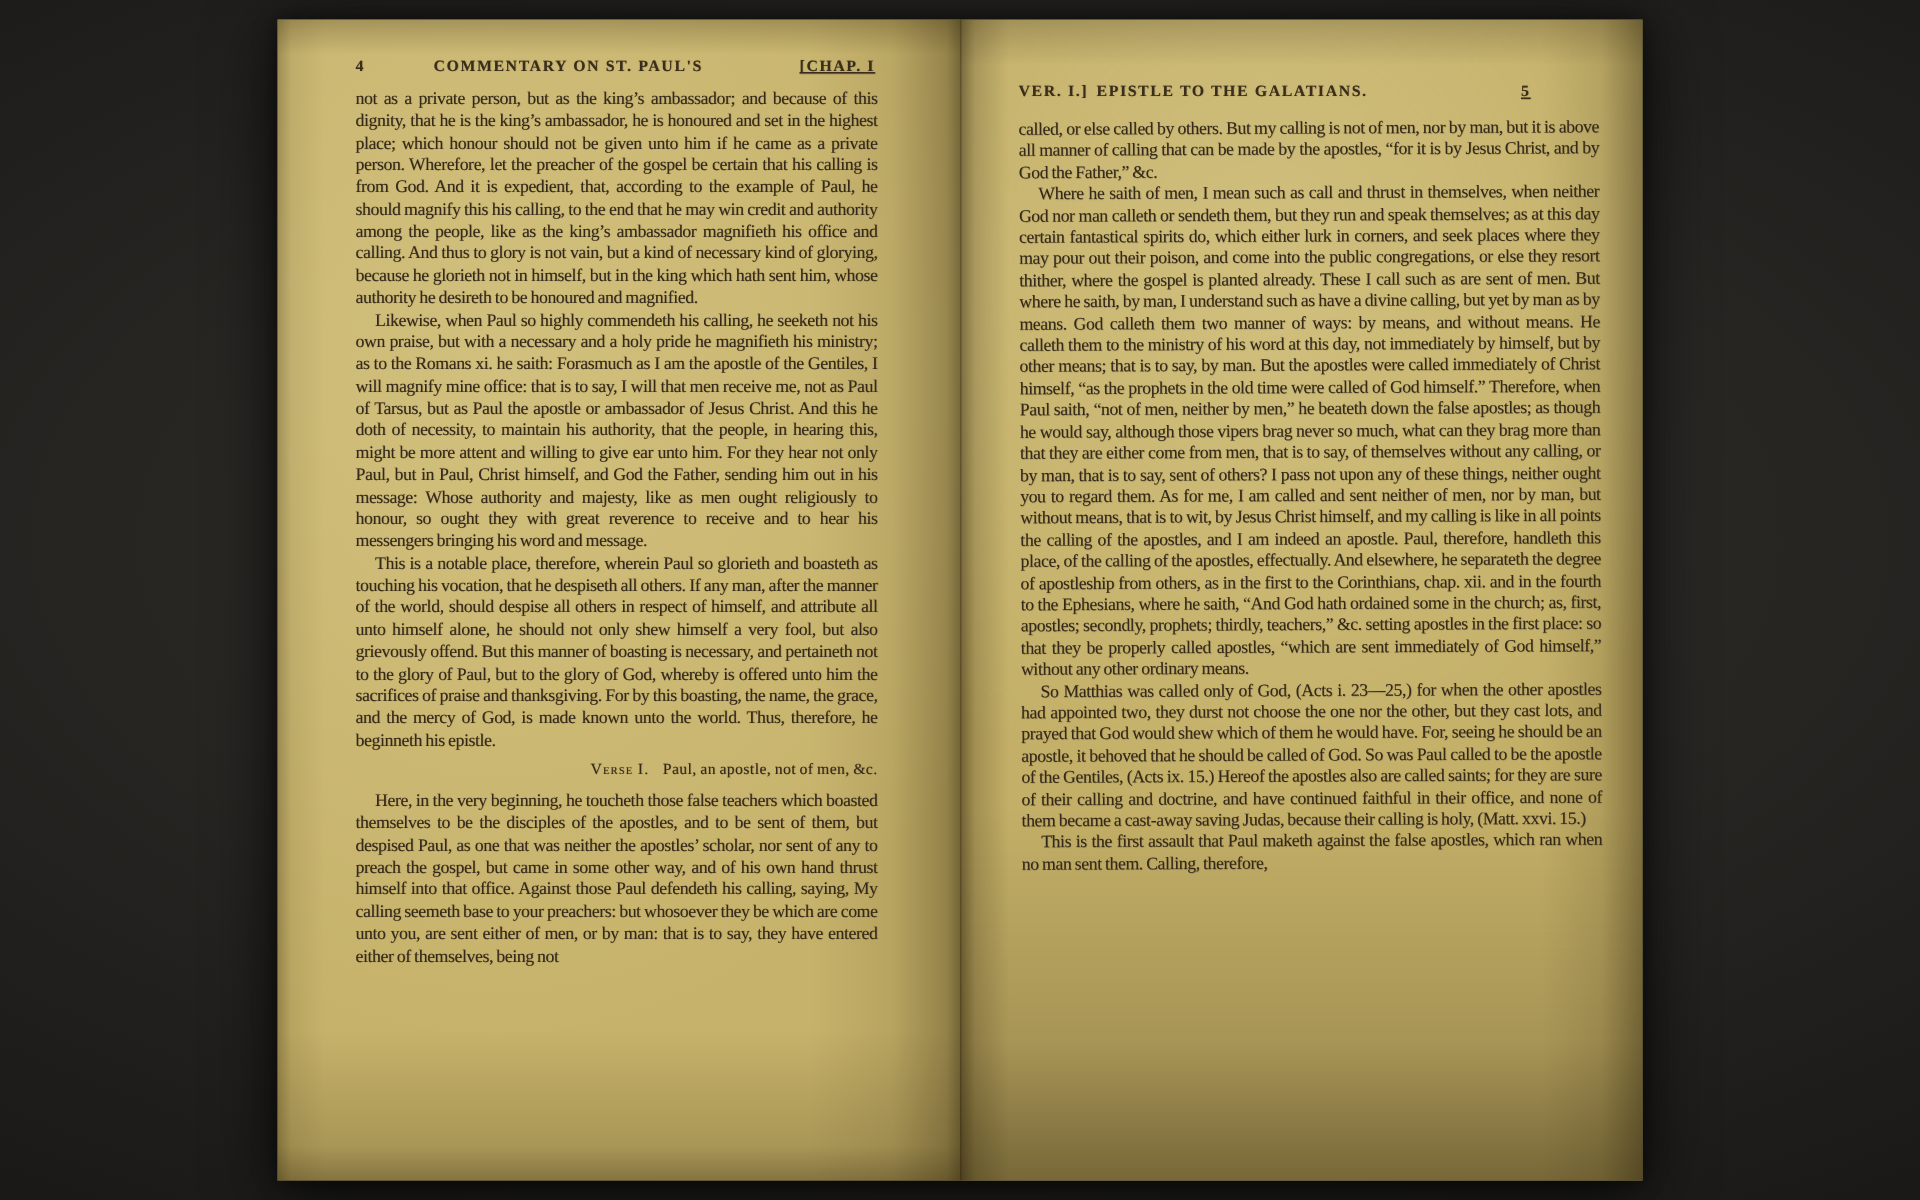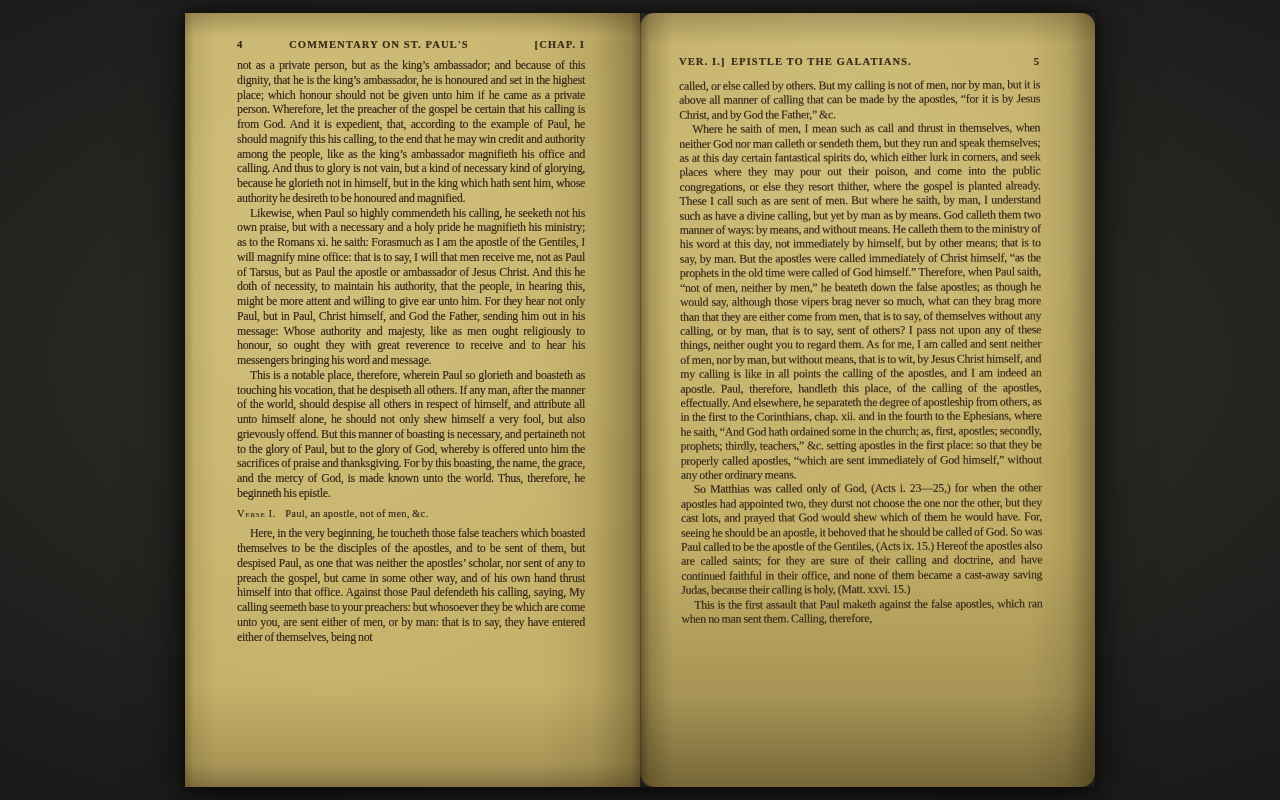--- a/index.html
+++ b/index.html
@@ -36,62 +36,61 @@
   }
   .page-left {
     padding: 26px 55px 0 52px;
     background:
       radial-gradient(140% 100% at 32% 30%, rgba(255,246,205,0.20) 0%, rgba(255,246,205,0) 60%),
       linear-gradient(to right, rgba(56,42,10,0.35) 0%, rgba(56,42,10,0.10) 2%, rgba(56,42,10,0) 7%, rgba(56,42,10,0) 78%, rgba(56,42,10,0.10) 90%, rgba(50,38,10,0.34) 98%, rgba(40,30,8,0.52) 100%),
       linear-gradient(to bottom, rgba(56,42,10,0.30) 0%, rgba(56,42,10,0) 3%, rgba(56,42,10,0) 87%, rgba(56,42,10,0.20) 97%, rgba(40,30,8,0.42) 100%),
       #c6b26a;
   }
   .page-right {
-    padding: 43px 55px 0 38px;
+    padding: 43px 29px 0 38px;
     border-left: 1px solid rgba(42,31,9,0.4);
     background:
       radial-gradient(130% 90% at 45% 22%, rgba(255,249,208,0.22) 0%, rgba(255,249,208,0) 55%),
       linear-gradient(to right, rgba(44,32,8,0.52) 0%, rgba(44,32,8,0.22) 2%, rgba(44,32,8,0) 7%, rgba(44,32,8,0) 85%, rgba(44,32,8,0.12) 94%, rgba(40,30,8,0.44) 100%),
       linear-gradient(to bottom, rgba(44,32,8,0.26) 0%, rgba(44,32,8,0) 4%, rgba(44,32,8,0) 68%, rgba(44,32,8,0.18) 88%, rgba(36,26,6,0.48) 100%),
       #c3af67;
-    border-radius: 14px;
   }
   .running-head {
     display: flex;
     align-items: baseline;
     justify-content: space-between;
     font-size: 10.5px;
     font-weight: bold;
     letter-spacing: 1.1px;
     color: #3a2d1a;
     text-shadow: 0.3px 0.3px 0.6px rgba(58,45,26,0.5);
     white-space: nowrap;
   }
   .running-head .edge { min-width: 52px; }
-  .running-head .edge.right { text-align: right; }
+  .running-head .edge.right { text-align: left; text-decoration: underline; }
   .running-head .mid { text-align: left; flex: 1; }
   .page-body {
     margin-top: 8px;
     text-align: justify;
     font-size: 11.8px;
     letter-spacing: -0.25px;
     word-spacing: -0.5px;
     line-height: 14.75px;
     text-shadow: 0.3px 0.3px 0.55px rgba(53,41,26,0.45);
   }
   .page-right .page-body {
     margin-top: 11px;
     line-height: 14.4px;
     transform: rotate(-0.25deg);
     transform-origin: 50% 0;
   }
   .page-body p { margin: 0; }
   .page-body p.indent { text-indent: 13px; }
   .verse-heading {
-    text-align: left;
+    text-align: right;
     font-size: 10.4px;
     letter-spacing: 0.3px;
     margin: 6px 0 5px 0;
     text-indent: 0;
     white-space: nowrap;
   }
   .verse-heading .sc { font-variant: small-caps; letter-spacing: 0.8px; }
   .verse-heading .vtext { margin-left: 9px; }
 </style>
 </head>

